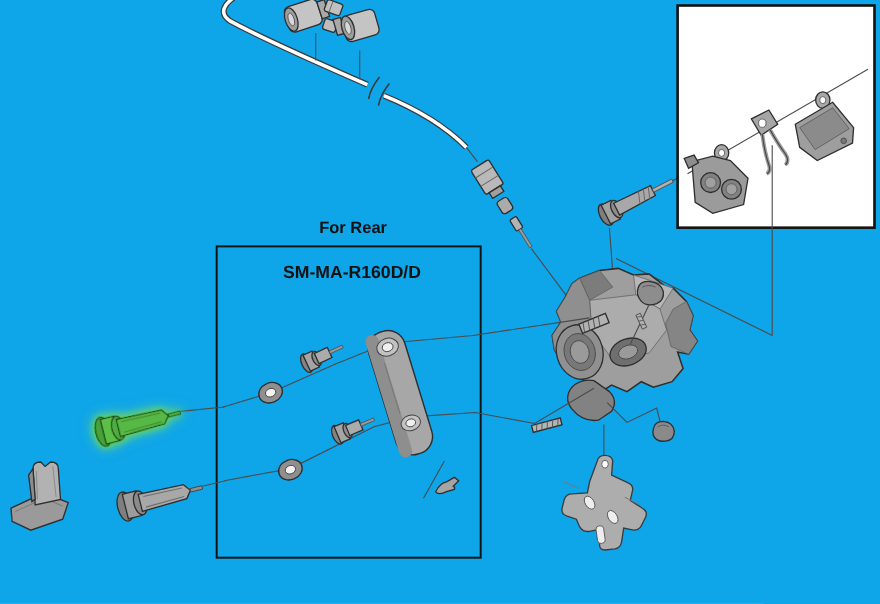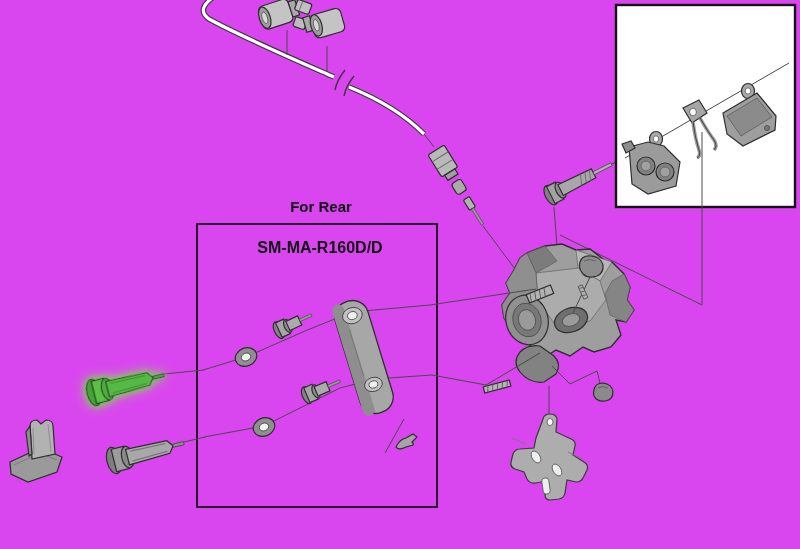--- a/index.html
+++ b/index.html
@@ -1,19 +1,19 @@
 <!DOCTYPE html>
 <html><head>
 <meta charset="utf-8">
 <style>
   html,body{margin:0;padding:0;background:#ffffff;}
   .canvas{
     position:relative;
     width:800px;height:549px;
-    background:#d946ef;
+    background:#0ea5e9;
     overflow:hidden;
     font-family:"Liberation Sans", sans-serif;
   }
   .canvas svg{position:absolute;left:0;top:0;}
   .lbl{font-family:"Liberation Sans", sans-serif;font-weight:bold;fill:#111;}
   .lbl-title{font-size:15px;}
   .lbl-model{font-size:16px;}
   .thinline{stroke:#4a4a4a;stroke-width:1;fill:none;}
   .outline{stroke:#2e2e2e;stroke-width:1.2;}
 </style>

